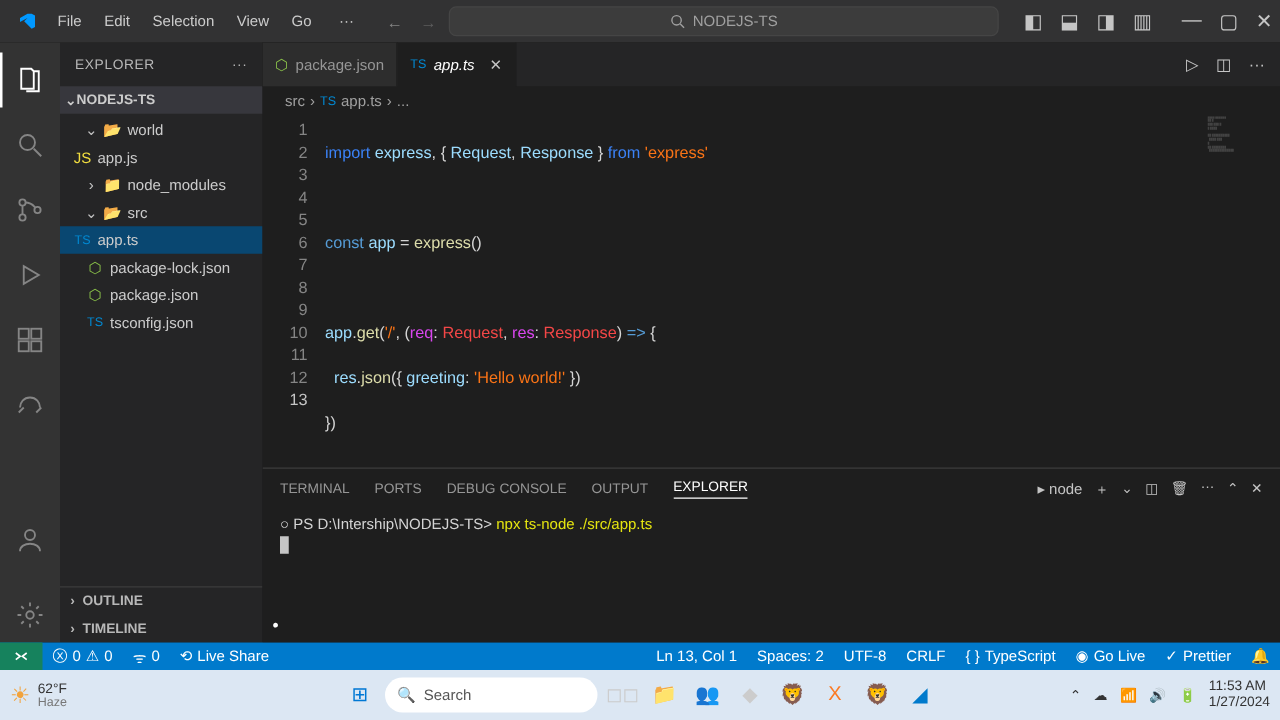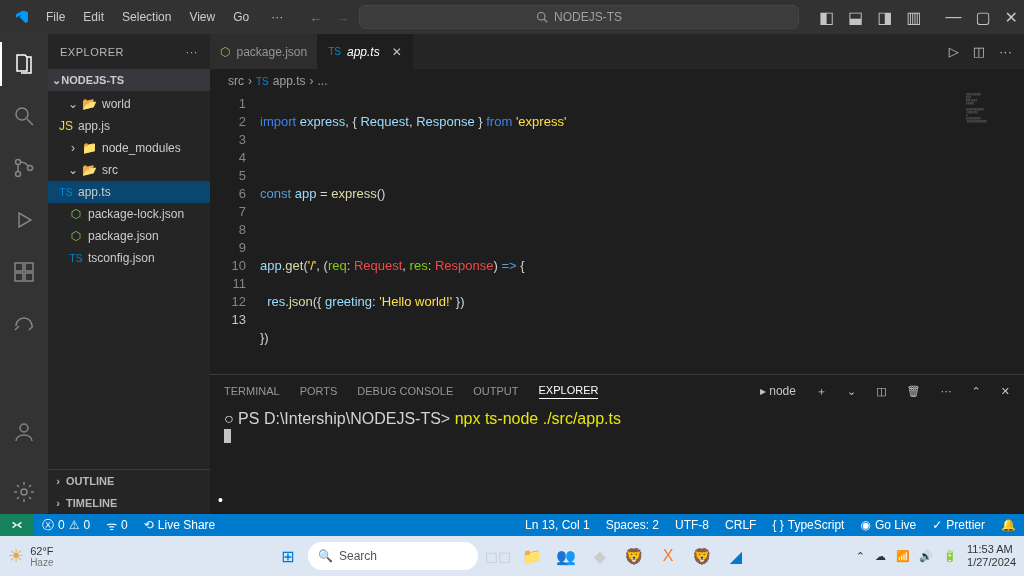--- a/index.html
+++ b/index.html
@@ -37,26 +37,26 @@
 .tab{display:flex;align-items:center;padding:0 10px;gap:6px;background:#2d2d2d;color:#969696;border-right:1px solid #1e1e1e;font-size:12px}
 .tab.active{background:#1e1e1e;color:#fff}
 .tab .close{margin-left:6px;color:#c5c5c5}
 .tabs-right{margin-left:auto;display:flex;align-items:center;gap:14px;padding-right:12px;color:#c5c5c5}
 .breadcrumb{height:24px;display:flex;align-items:center;padding-left:18px;font-size:12px;color:#a0a0a0;gap:4px}
 .code{flex:1;display:flex;font-family:Consolas,monospace;font-size:13px;line-height:18px;position:relative;overflow:hidden}
 .gutter{width:50px;text-align:right;color:#858585;padding-right:14px;padding-top:2px}
 .code-lines{flex:1;white-space:pre;padding-top:2px}
 .line{height:18px}
 .minimap{position:absolute;right:6px;top:0;width:52px;height:60px;opacity:.35;font-size:2px;line-height:3px;color:#888;overflow:hidden}
-.kw{color:#3b82f6}.fn{color:#569cd6}.str{color:#fde047}.pvar{color:#9cdcfe}.punc{color:#d4d4d4}.num{color:#b5cea8}.call{color:#dcdcaa}.param{color:#84cc16}.paramtype{color:#f44747}
+.kw{color:#3b82f6}.fn{color:#569cd6}.str{color:#f97316}.pvar{color:#9cdcfe}.punc{color:#d4d4d4}.num{color:#b5cea8}.call{color:#dcdcaa}.param{color:#d946ef}.paramtype{color:#f44747}
 .panel{height:140px;border-top:1px solid #3c3c3c;display:flex;flex-direction:column;background:#1e1e1e}
 .panel-tabs{height:32px;display:flex;align-items:center;padding:0 14px;gap:20px;font-size:11px;color:#969696}
 .panel-tabs .ptab.active{color:#fff;border-bottom:1px solid #fff;padding-bottom:2px}
-.panel-right{margin-left:auto;display:flex;align-items:center;gap:20px;color:#c5c5c5}
-.terminal{flex:1;padding:4px 14px;font-family:Consolas,monospace;font-size:16px;line-height:16px;color:#d4d4d4}.term-cmd{color:#e5e510}
+.panel-right{margin-left:auto;display:flex;gap:10px;color:#c5c5c5}
+.terminal{flex:1;padding:4px 14px;font-family:Consolas,monospace;font-size:12px;line-height:16px;color:#d4d4d4}.term-cmd{color:#e5e510}
 .cursor{display:inline-block;width:7px;height:14px;background:#c5c5c5;vertical-align:middle}
 .status-bar{height:22px;background:#007acc;display:flex;align-items:center;color:#fff;font-size:12px;padding:0 0 0 0}
 .status-bar .sb-l{display:flex;align-items:center;height:100%}
 .status-bar .sb-item{padding:0 8px;display:flex;align-items:center;gap:4px;height:100%}
 .status-bar .remote{background:#16825d;height:100%;width:34px;display:flex;align-items:center;justify-content:center}
 .status-bar .sb-r{margin-left:auto;display:flex;gap:0}
 .taskbar{height:40px;background:#dce7f3;display:flex;align-items:center;padding:0 8px;gap:6px}
 .weather{display:flex;align-items:center;gap:6px;font-size:11px;color:#333}
 .task-center{position:absolute;left:50%;transform:translateX(-50%);bottom:0;height:40px;display:flex;align-items:center;gap:6px}
 .tb-icon{width:28px;height:28px;display:flex;align-items:center;justify-content:center;border-radius:4px;font-size:16px}

